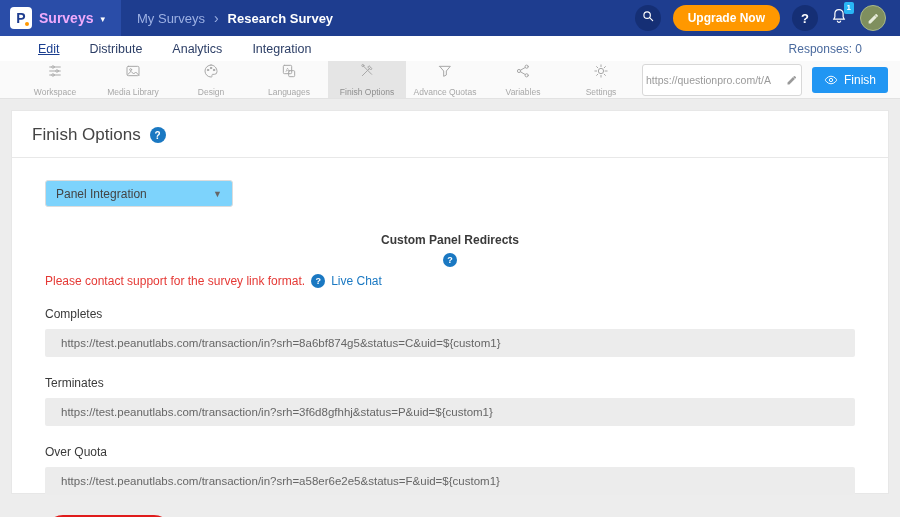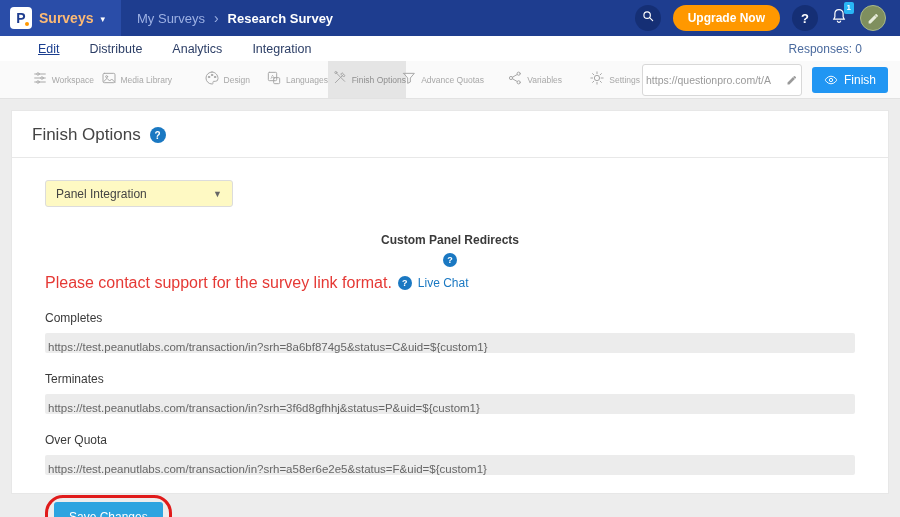--- a/index.html
+++ b/index.html
@@ -4,21 +4,21 @@
 <style>
   * { box-sizing: border-box; margin: 0; padding: 0; }
   html,body { width:900px; height:517px; }
   body { font-family:"Liberation Sans", sans-serif; background:#ededed; overflow:hidden; }
 
   
   .topbar { height:36px; background:#1e3d8f; display:flex; align-items:center; }
   .brand { height:100%; background:#2a4da8; display:flex; align-items:center; gap:7px; padding:0 16px 0 10px; cursor:pointer; }
   .logo { width:22px; height:22px; background:#fff; border-radius:4px; display:flex; align-items:center; justify-content:center; font-weight:bold; color:#1e3d8f; font-size:14px; position:relative; }
   .logo::after { content:""; position:absolute; right:3px; bottom:3px; width:4px; height:4px; border-radius:50%; background:#ff9800; }
-  .brand-label { color:#fdba74; font-size:14px; font-weight:bold; }
+  .brand-label { color:#f0abfc; font-size:14px; font-weight:bold; }
   .brand .caret { color:#fff; font-size:9px; margin-top:1px; }
   .breadcrumb { margin-left:16px; display:flex; align-items:center; gap:9px; font-size:13px; }
   .breadcrumb a { color:#9db1e4; text-decoration:none; cursor:pointer; }
   .breadcrumb .sep { color:#9db1e4; font-size:14px; }
   .breadcrumb .current { color:#fff; font-weight:bold; }
   .topbar-right { margin-left:auto; display:flex; align-items:center; gap:12px; padding-right:14px; }
   .icon-circle { width:26px; height:26px; border-radius:50%; background:#152f75; display:flex; align-items:center; justify-content:center; cursor:pointer; flex:0 0 auto; }
   .icon-circle svg { width:14px; height:14px; stroke:#fff; fill:none; stroke-width:2; stroke-linecap:round; }
   .help-q { color:#fff; font-size:13px; font-weight:bold; }
   .upgrade-btn { background:#ff9800; color:#fff; font-size:12px; font-weight:bold; padding:6px 15px; border-radius:15px; border:none; cursor:pointer; white-space:nowrap; }
@@ -29,49 +29,49 @@
   .avatar svg { width:13px; height:13px; fill:#e8eddb; }
 
   
   .subnav { height:25px; background:#fff; display:flex; align-items:center; padding:0 38px; gap:30px; font-size:12.5px; }
   .subnav a { color:#2c3e66; text-decoration:none; cursor:pointer; }
   .subnav a.active { color:#1a3e8f; text-decoration:underline; }
   .responses { margin-left:auto; color:#4a6a9e; font-size:12px; }
 
   
   .toolbar { height:38px; background:#fafafa; border-bottom:1px solid #e2e2e2; display:flex; align-items:stretch; padding-left:16px; }
-  .tool-item { width:78px; display:flex; flex-direction:row; align-items:center; justify-content:flex-end; gap:4px; cursor:pointer; }
+  .tool-item { width:78px; display:flex; flex-direction:column; align-items:center; justify-content:center; gap:4px; cursor:pointer; }
   .tool-item svg { width:16px; height:16px; stroke:#a8a8a8; fill:none; stroke-width:1.5; stroke-linecap:round; stroke-linejoin:round; }
   .tool-item .tlabel { font-size:8.5px; color:#a8a8a8; white-space:nowrap; }
   .tool-item.active { background:#e5e5e5; }
   .tool-item.active .tlabel { color:#8f8f8f; }
   .toolbar-right { margin-left:auto; display:flex; align-items:center; gap:10px; padding-right:12px; }
   .url-box { width:160px; height:32px; background:#fff; border:1px solid #d8d8d8; border-radius:3px; display:flex; align-items:center; padding:0 3px; gap:4px; }
   .url-box input { border:none; outline:none; flex:1; min-width:0; font-family:"Liberation Sans",sans-serif; font-size:10.5px; color:#9a9a9a; background:transparent; }
   .url-box svg { width:12px; height:12px; fill:#9a9a9a; flex:0 0 auto; cursor:pointer; }
   .preview-btn { background:#2196f3; color:#fff; border:none; border-radius:3px; height:26px; padding:0 12px; font-size:12px; display:flex; align-items:center; gap:6px; cursor:pointer; }
   .preview-btn svg { width:14px; height:14px; stroke:#fff; fill:none; stroke-width:1.6; }
 
   
   .content { padding:12px; }
   .card { background:#fff; height:382px; box-shadow:0 0 0 1px #e7e7e7; }
   .card-header { padding:14px 20px 12px; display:flex; align-items:center; gap:9px; border-bottom:1px solid #e8e8e8; }
   .card-title { font-size:17px; color:#444; font-weight:500; }
   .q-circle { width:16px; height:16px; border-radius:50%; background:#1a78c2; color:#fff; font-size:10px; font-weight:bold; display:inline-flex; align-items:center; justify-content:center; cursor:pointer; flex:0 0 auto; }
   .q-circle.small { width:14px; height:14px; font-size:9px; }
   .card-body { padding:22px 33px 0; }
-  .dropdown { width:188px; height:27px; background:#fef9c3; border:1px solid #dcdcdc; border-radius:3px; display:flex; align-items:center; justify-content:space-between; padding:0 10px; font-size:12px; color:#444; cursor:pointer; margin-bottom:26px; }
+  .dropdown { width:188px; height:27px; background:#7dd3fc; border:1px solid #dcdcdc; border-radius:3px; display:flex; align-items:center; justify-content:space-between; padding:0 10px; font-size:12px; color:#444; cursor:pointer; margin-bottom:26px; }
   .dropdown .dcaret { font-size:9px; color:#666; }
   .section-row { display:flex; align-items:center; gap:6px; margin-bottom:7px;flex-direction:column; }
   .section-label { font-size:12px; font-weight:bold; color:#3a3a3a; }
   .support-row { display:flex; align-items:center; gap:6px; }
-  .support-text { font-size:16px; color:#e53935; }
+  .support-text { font-size:12px; color:#e53935; }
   .live-chat { font-size:12px; color:#1a78c2; cursor:pointer; text-decoration:none; }
   .field-label { font-size:12px; color:#3a3a3a; margin:19px 0 8px; }
-  .field-value { background:#ececec; border-radius:2px; height:20px; line-height:28px; padding:0 3px; font-size:11.5px; color:#666; overflow:hidden; white-space:nowrap; cursor:text; }
+  .field-value { background:#ececec; border-radius:2px; height:28px; line-height:28px; padding:0 16px; font-size:11.5px; color:#666; overflow:hidden; white-space:nowrap; cursor:text; }
   .save-wrap { margin-top:20px; display:inline-block; border:3px solid #e01b1b; border-radius:18px; padding:4px 6px; }
   .save-btn { background:#2da4e0; color:#fff; border:none; border-radius:3px; padding:8px 15px; font-size:12px; cursor:pointer; }
 </style>
 </head>
 <body>
 
 <div class="topbar">
   <div class="brand">
     <div class="logo">
         <span>P</span>

